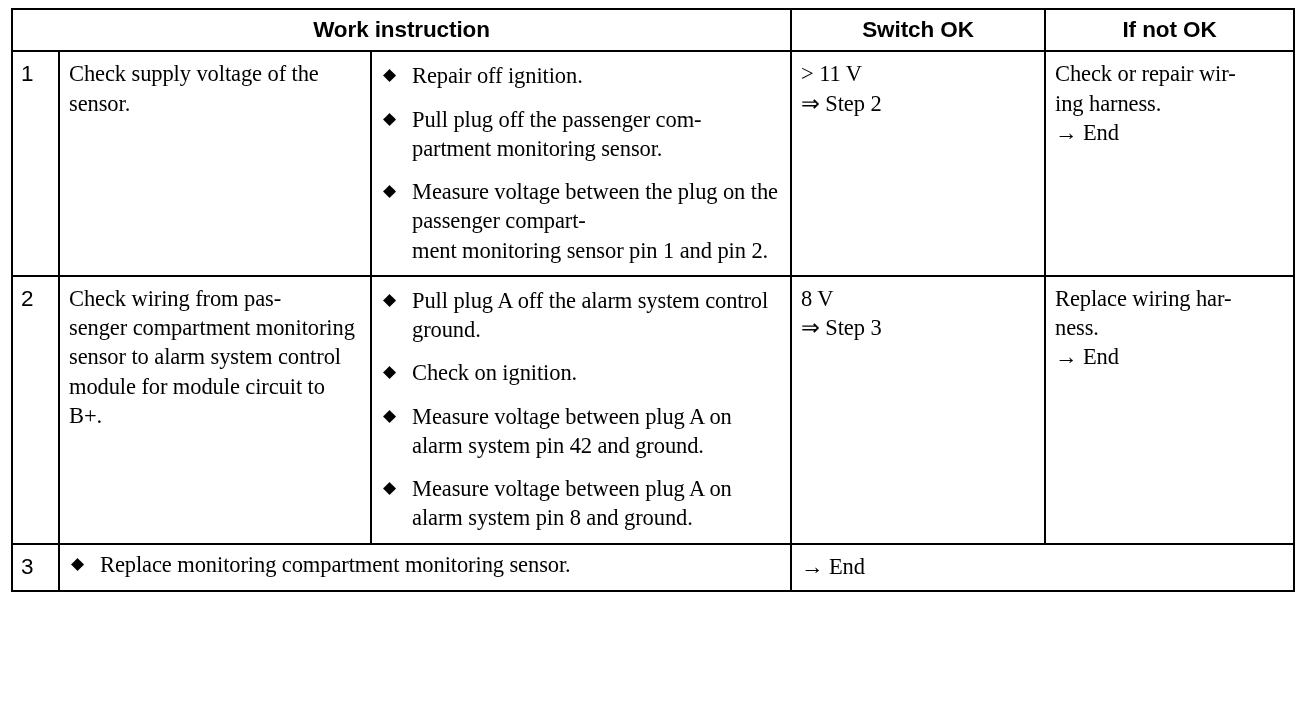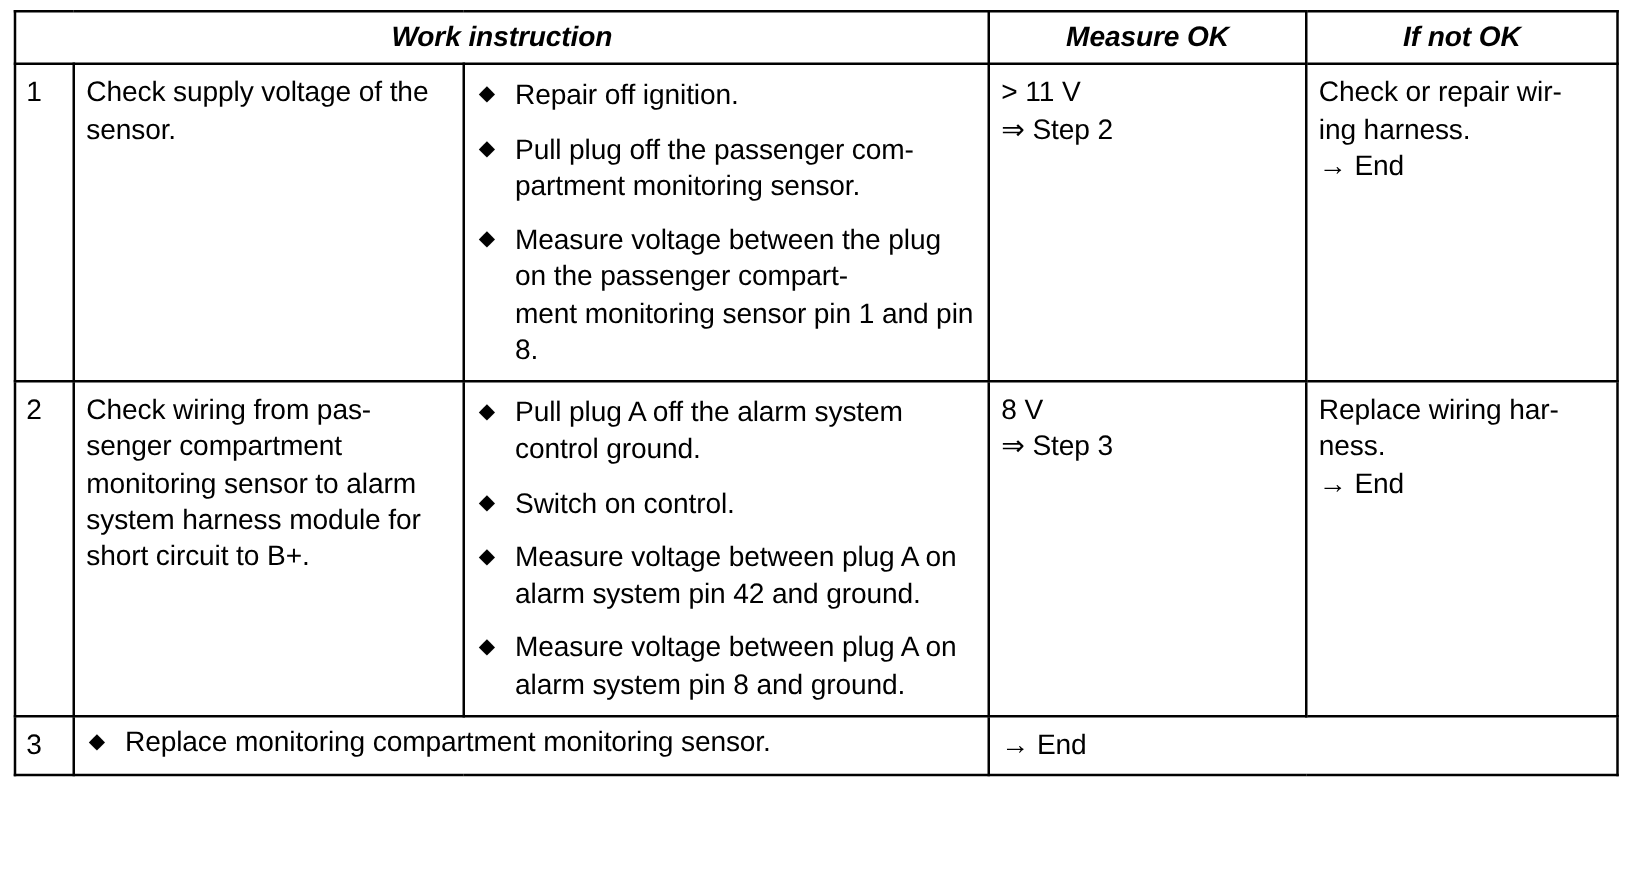--- a/index.html
+++ b/index.html
@@ -50,21 +50,20 @@
     font-size: 22.5px;
     line-height: 1.30;
     letter-spacing: -0.1px;
   }
 
   .hdr .cell {
     font-weight: bold;
     font-size: 22.5px;
     padding: 6px 9px 7px 9px;
     line-height: 1.22;
-    font-style: italic;
   }
 
   .numcell .cell {
     padding-left: 8px;
     padding-right: 4px;
     text-align: left;
   }
 
   
   col.c-num    { width: 47px; }
@@ -92,21 +91,21 @@
     top: 0px;
     font-size: 17px;
     line-height: 1.62;
   }
 
   .steps-cell { padding: 9px 9px 10px 7px; }
   .row3-steps .cell,
   .row3-steps { padding: 5px 9px 6px 7px; }
   .row3-steps ul.bullets li { margin-bottom: 0; }
 
-  .tight { white-space: pre-line; }
+  .tight { white-space: pre-line; font-family: Liberation Serif, serif; }
 
   .end-cell .cell { padding-top: 7px; }
 
   .block { display: block; }
 </style>
 </head>
 <body>
 
 <div class="page">
 
@@ -118,21 +117,21 @@
       <col class="c-ok">
       <col class="c-notok">
     </colgroup>
 
     <thead>
       <tr class="hdr">
         <th colspan="3">
           <div class="cell">Work instruction</div>
         </th>
         <th>
-          <div class="cell">Measure OK</div>
+          <div class="cell">Switch OK</div>
         </th>
         <th>
           <div class="cell">If not OK</div>
         </th>
       </tr>
     </thead>
 
     <tbody>
 
       <tr>
@@ -150,21 +149,21 @@
                 <span class="tight block">Repair off ignition.</span>
               </li>
               <li>
                 <span class="bullet-glyph">◆</span>
                 <span class="tight block">Pull plug off the passenger com-
 partment monitoring sensor.</span>
               </li>
               <li>
                 <span class="bullet-glyph">◆</span>
                 <span class="tight block">Measure voltage between the plug on the passenger compart-
-ment monitoring sensor pin 1 and pin 8.</span>
+ment monitoring sensor pin 1 and pin 2.</span>
               </li>
             </ul>
           </div>
         </td>
         <td>
           <div class="cell tight">&gt; 11 V
 ⇒ Step 2</div>
         </td>
         <td>
           <div class="cell tight">Check or repair wir-
@@ -172,32 +171,32 @@
 → End</div>
         </td>
       </tr>
 
       <tr>
         <td class="numcell">
           <div class="cell">2</div>
         </td>
         <td>
           <div class="cell tight">Check wiring from pas-
-senger compartment monitoring sensor to alarm system harness module for short circuit to B+.</div>
+senger compartment monitoring sensor to alarm system control module for module circuit to B+.</div>
         </td>
         <td>
           <div class="cell steps-cell">
             <ul class="bullets">
               <li>
                 <span class="bullet-glyph">◆</span>
                 <span class="tight block">Pull plug A off the alarm system control ground.</span>
               </li>
               <li>
                 <span class="bullet-glyph">◆</span>
-                <span class="tight block">Switch on control.</span>
+                <span class="tight block">Check on ignition.</span>
               </li>
               <li>
                 <span class="bullet-glyph">◆</span>
                 <span class="tight block">Measure voltage between plug A on alarm system pin 42 and ground.</span>
               </li>
               <li>
                 <span class="bullet-glyph">◆</span>
                 <span class="tight block">Measure voltage between plug A on alarm system pin 8 and ground.</span>
               </li>
             </ul>

